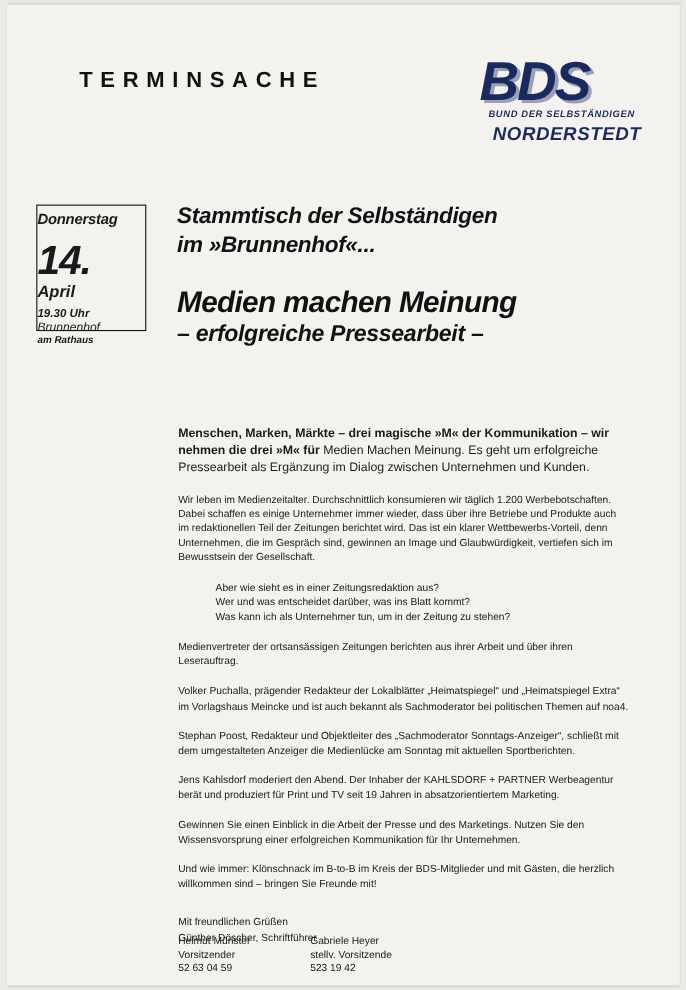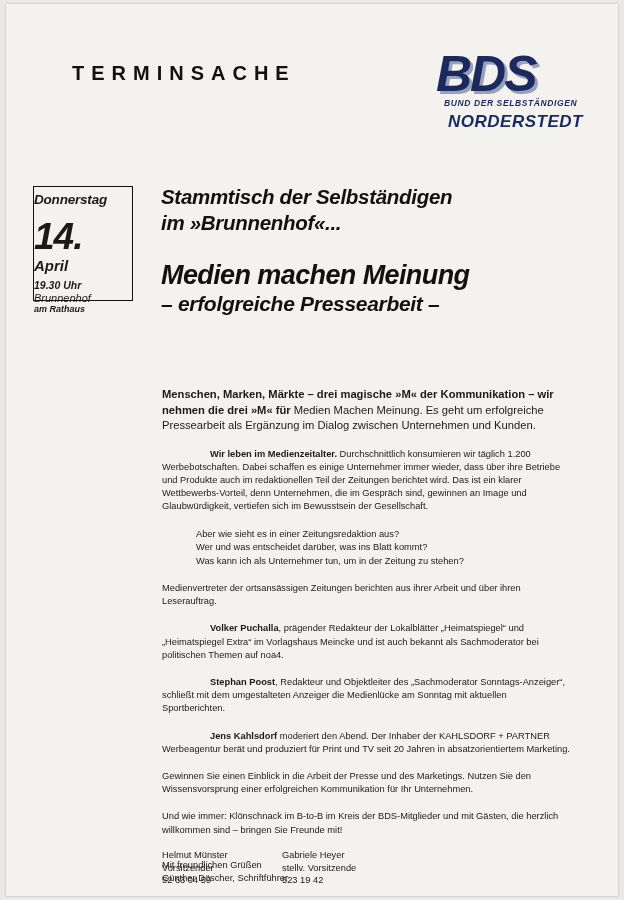--- a/index.html
+++ b/index.html
@@ -192,21 +192,21 @@
     color: #1a1a1a;
   }
   .lead b { font-weight: bold; }
 
   .para {
     font-size: 9.3px;
     line-height: 13.2px;
     color: #1a1a1a;
     margin-top: 14px;
   }
-  .para b { font-weight: bold; margin-left: 48px; }
+  .para b { font-weight: normal; }
 
   .quote {
     margin-top: 14px;
     margin-left: 34px;
     font-size: 9.3px;
     line-height: 13.5px;
   }
 
   .sign {
     margin-top: 22px;
@@ -284,21 +284,21 @@
 
     <div class="para">
       <b>Volker Puchalla</b><span>, prägender Redakteur der Lokalblätter „Heimatspiegel“ und „Heimatspiegel Extra“ im Vorlagshaus Meincke und ist auch bekannt als Sachmoderator bei politischen Themen auf noa4.</span>
     </div>
 
     <div class="para">
       <b>Stephan Poost</b><span>, Redakteur und Objektleiter des „Sachmoderator Sonntags-Anzeiger“, schließt mit dem umgestalteten Anzeiger die Medienlücke am Sonntag mit aktuellen Sportberichten.</span>
     </div>
 
     <div class="para">
-      <b>Jens Kahlsdorf</b><span> moderiert den Abend. Der Inhaber der KAHLSDORF + PARTNER Werbeagentur berät und produziert für Print und TV seit 20 Jahren in absatzorientiertem Marketing.</span>
+      <b>Jens Kahlsdorf</b><span> moderiert den Abend. Der Inhaber der KAHLSDORF + PARTNER Werbeagentur berät und produziert für Print und TV seit 19 Jahren in absatzorientiertem Marketing.</span>
     </div>
 
     <div class="para">Gewinnen Sie einen Einblick in die Arbeit der Presse und des Marketings. Nutzen Sie den Wissensvorsprung einer erfolgreichen Kommunikation für Ihr Unternehmen.</div>
 
     <div class="para">Und wie immer: Klönschnack im B-to-B im Kreis der BDS-Mitglieder und mit Gästen, die herzlich willkommen sind – bringen Sie Freunde mit!</div>
 
     <div class="sign">
       <div>Mit freundlichen Grüßen</div>
       <div>Günther Döscher, Schriftführer</div>
     </div>

